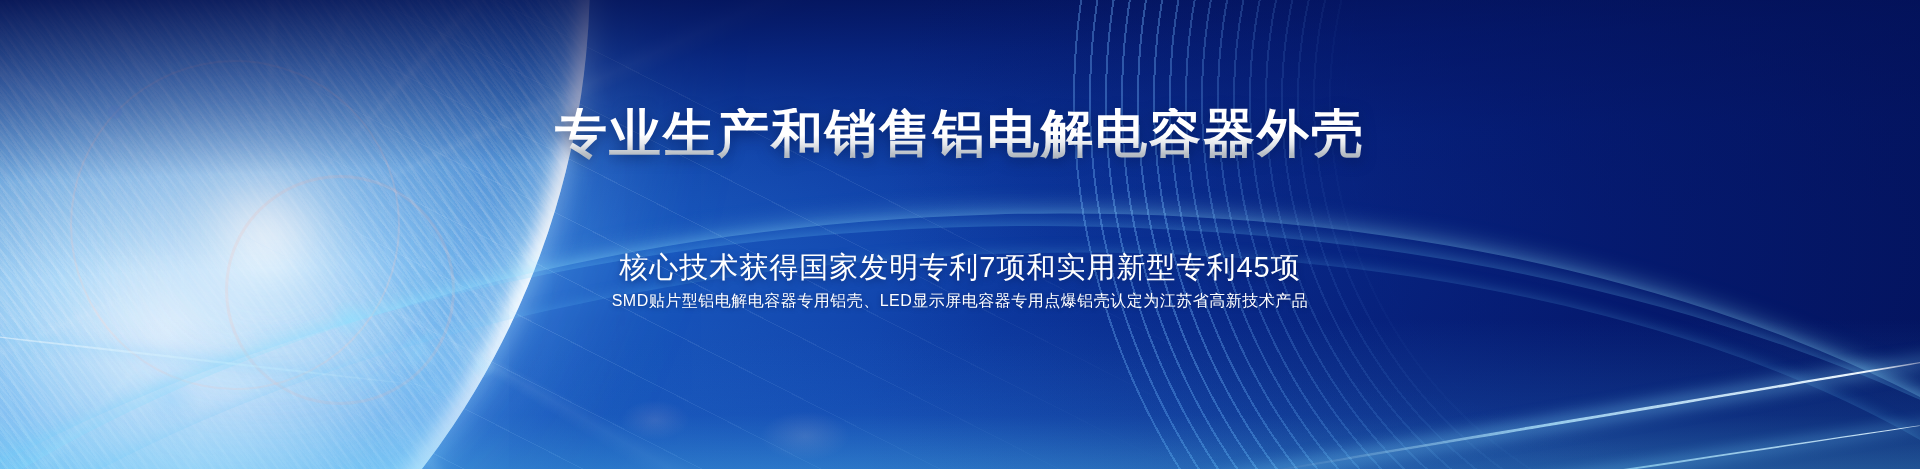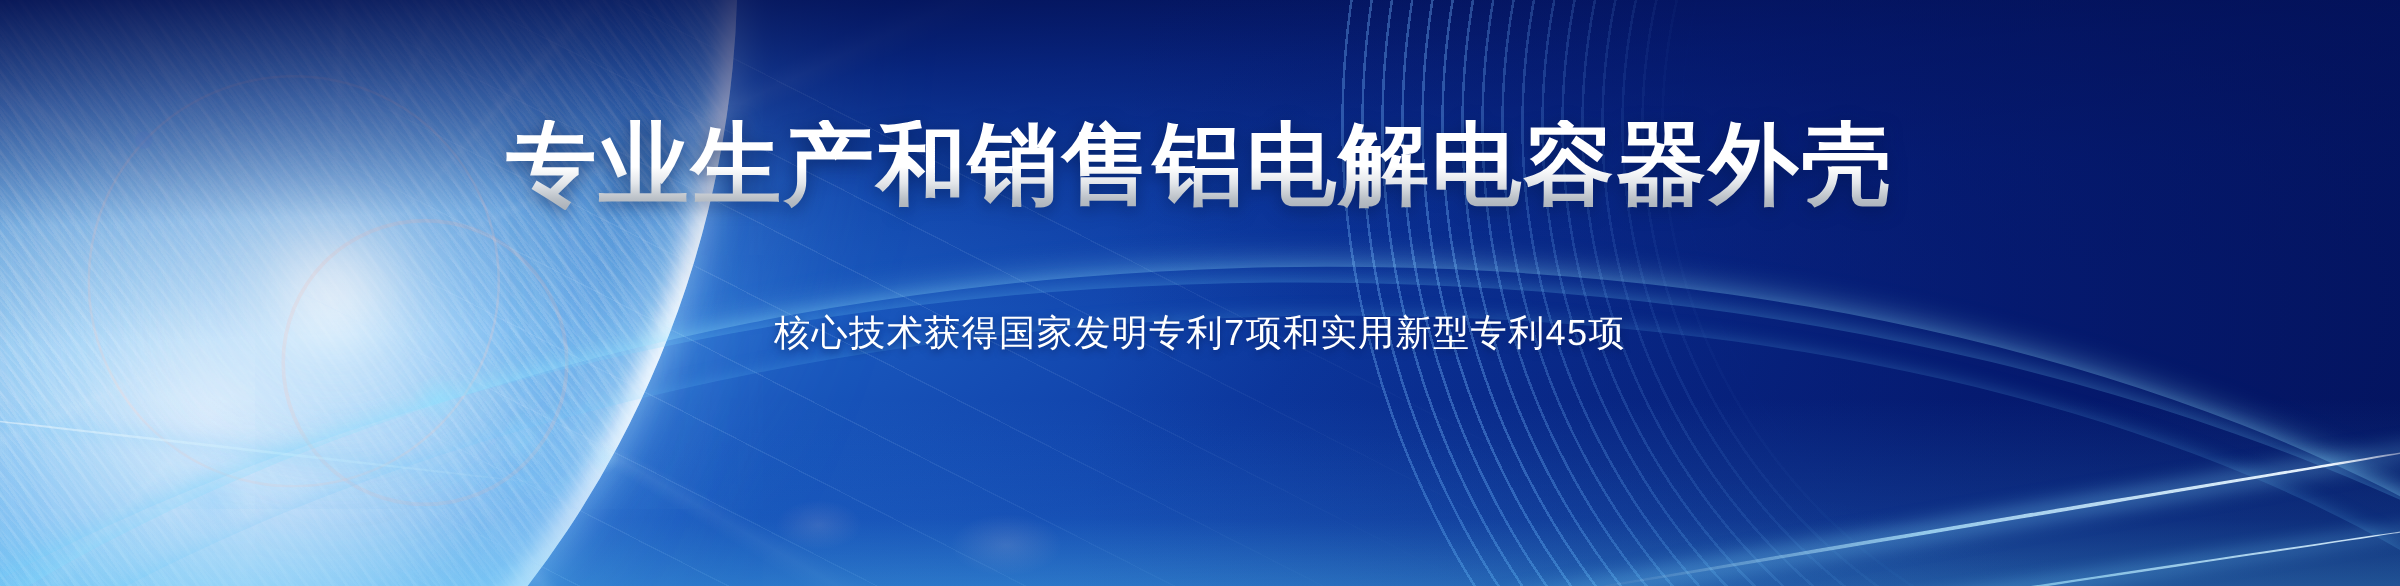--- a/index.html
+++ b/index.html
@@ -276,23 +276,23 @@
     position: absolute;
     inset: 0;
     z-index: 30;
     text-align: center;
   }
   .headline {
     position: absolute;
     left: 0;
     right: 0;
     top: 96px;
-    margin: 0;
+    margin: 12px;
     font-family: "Liberation Serif", "DejaVu Serif", serif;
-    font-size: 72px;
+    font-size: 52px;
     font-weight: 700;
     line-height: 1.0;
     letter-spacing: 2px;
     white-space: nowrap;
     background: linear-gradient(180deg, #ffffff 0%, #ffffff 52%, #e3e6ea 70%, #b9bfc6 88%, #a9b0b8 100%);
     -webkit-background-clip: text;
     background-clip: text;
     color: transparent;
     -webkit-text-fill-color: transparent;
     filter: drop-shadow(0 3px 7px rgba(0,20,70,0.55));
@@ -368,16 +368,17 @@
     <div class="bottom-orb bo3"></div>
     <div class="bottom-haze"></div>
   </div>
 
   <div class="content">
     <h1 class="headline">专业生产和销售铝电解电容器外壳</h1>
 
     <h2 class="subheadline">核心技术获得国家发明专利7项和实用新型专利45项</h2>
 
     <div class="desc">
+      <div>SMD贴片型铝电解电容器专用铝壳、LED显示屏电容器专用点爆铝壳认定为江苏省高新技术产品</div>
     </div>
   </div>
 
 </div>
 
 </body></html>

